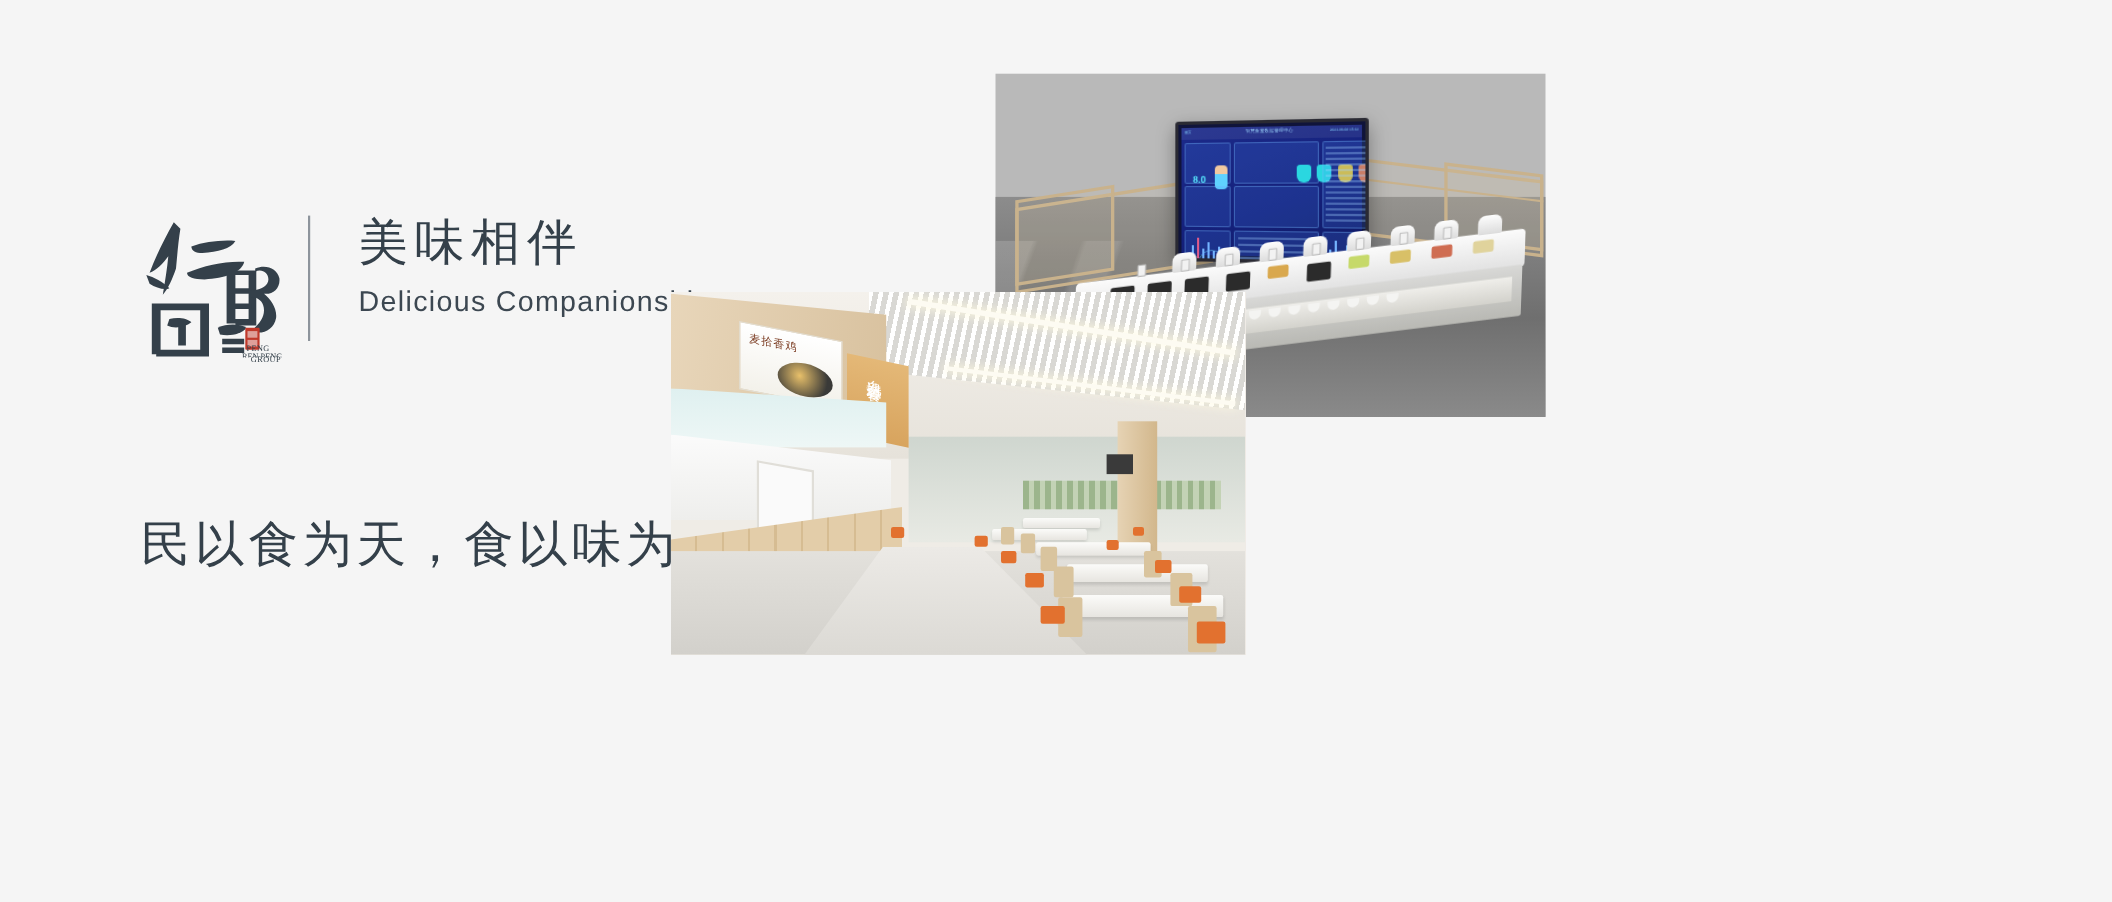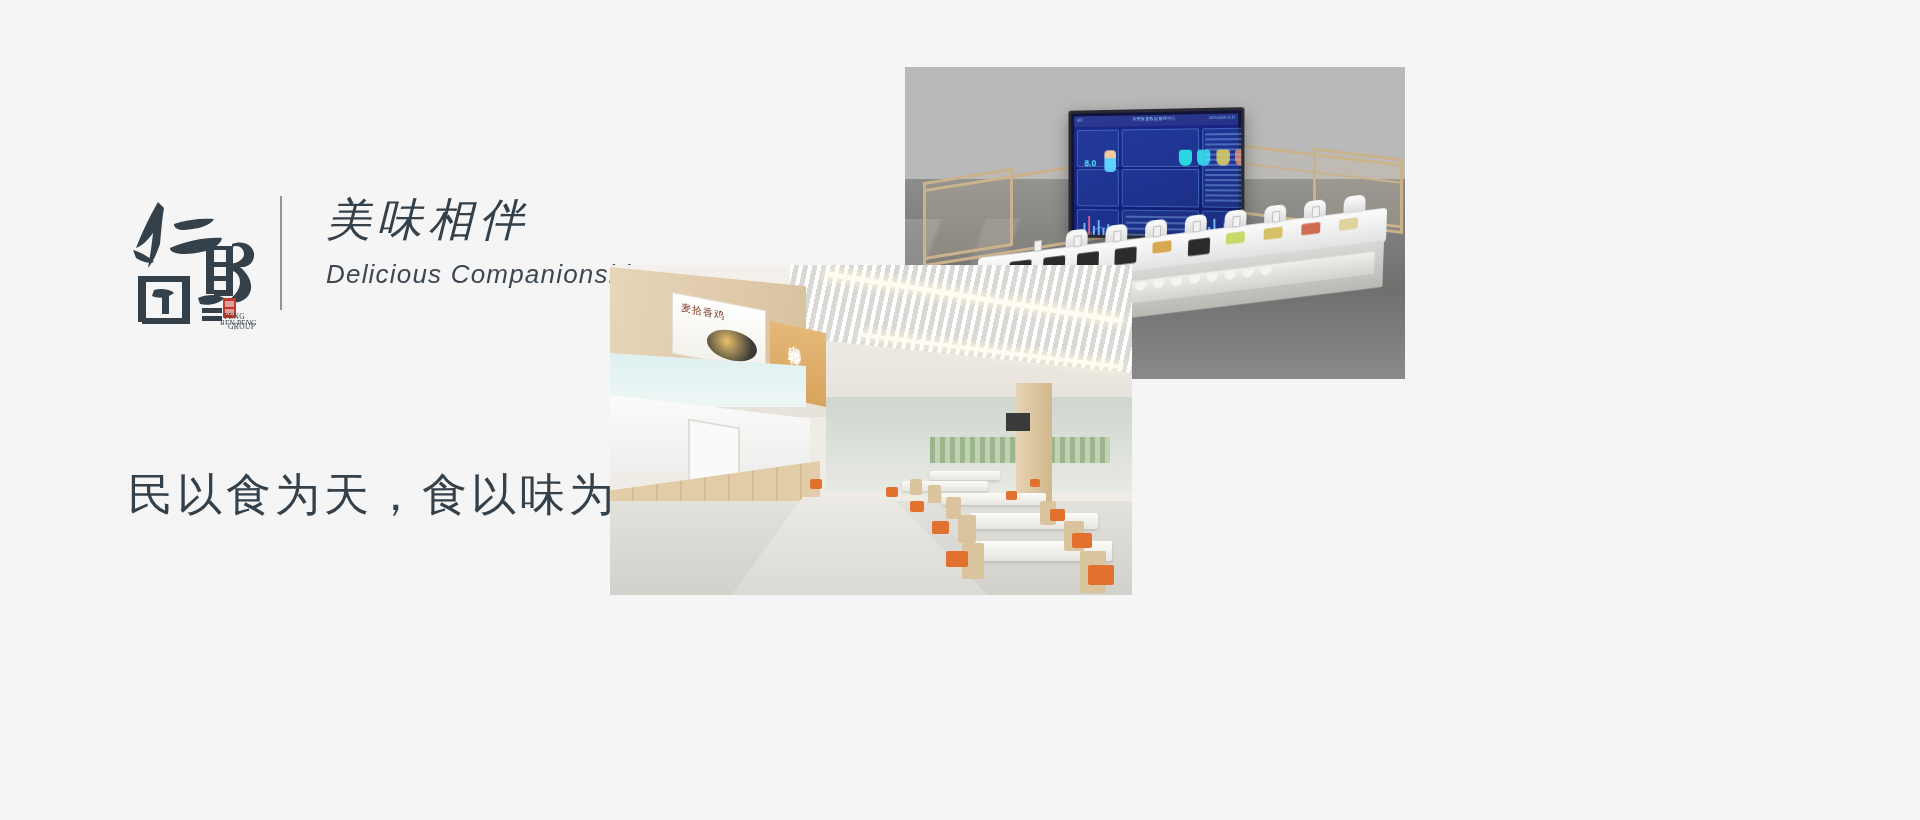--- a/index.html
+++ b/index.html
@@ -26,21 +26,20 @@
   .logo-divider {
     width:2px;
     height:114px;
     background:#8d949c;
     margin:6px 0 0 22px;
   }
 
   .brand-text {
     margin-left:44px;
     padding-top:4px;
-    font-style:italic;
   }
   .brand-cn {
     font-size:45px;
     letter-spacing:6px;
     color:#34404a;
     line-height:1.15;
     font-weight:400;
     white-space:nowrap;
   }
   .brand-en {

